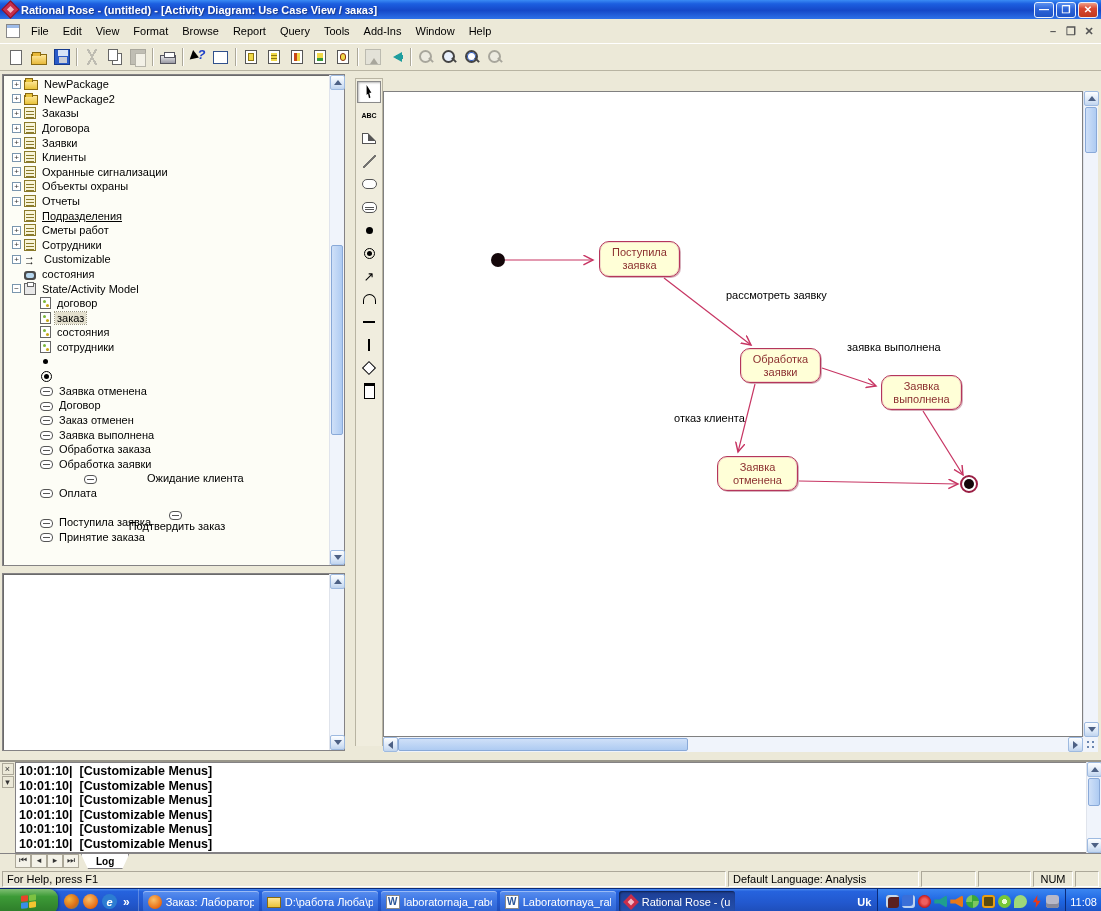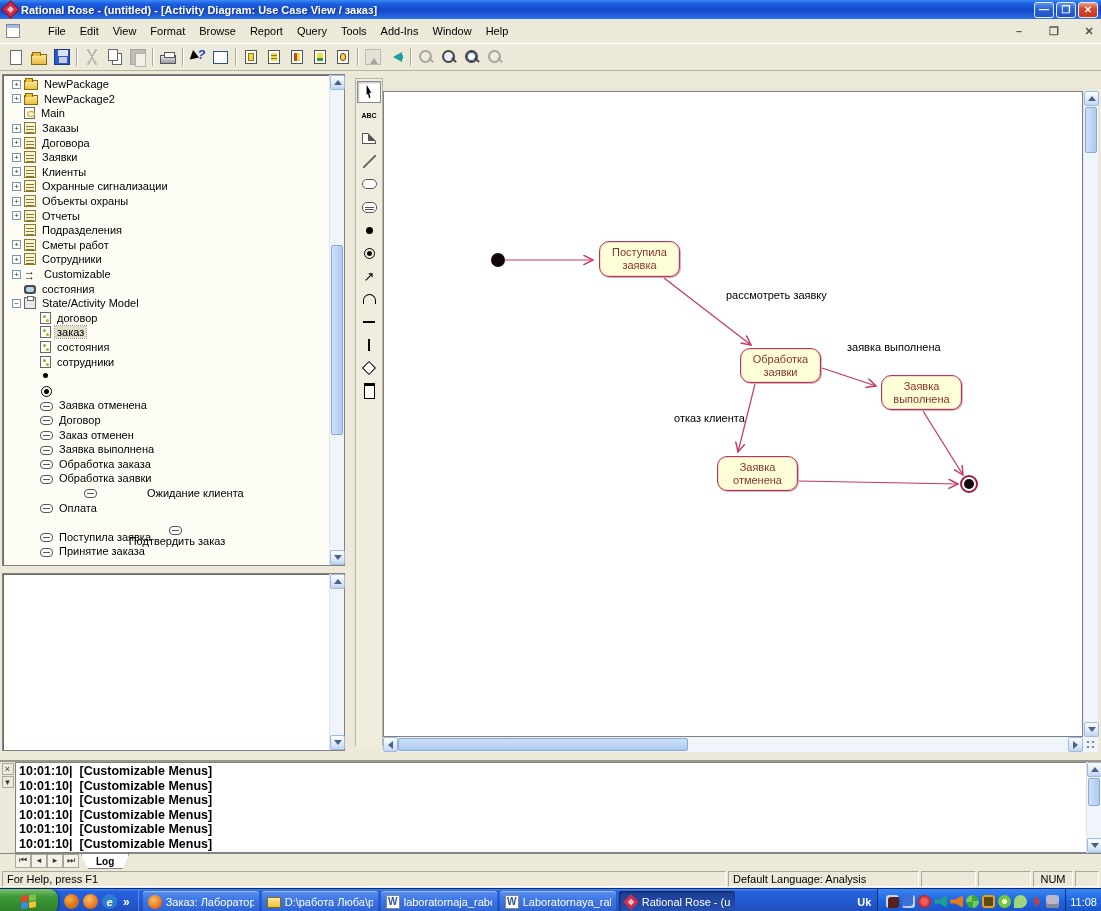--- a/index.html
+++ b/index.html
@@ -15,21 +15,21 @@
   .titlebar .app-ico::after{content:"";position:absolute;inset:3px;background:#F3B9C6;}
   .titlebar .ttext{flex:1;white-space:nowrap;overflow:hidden;text-shadow:1px 1px 1px #1B3C8C;}
   .winbtns{display:flex;gap:2px;}
   .wbtn{width:20px;height:16px;border-radius:3px;border:1px solid #E8F0FC;color:#fff;
     display:flex;align-items:center;justify-content:center;font-size:10px;font-weight:bold;
     background:linear-gradient(#5C91F0,#2B63D8 45%,#1F53C6);}
   .wbtn.close{background:linear-gradient(#F0A088,#D84730 40%,#C23A1E);}
 
   
   .menubar{height:22px;display:flex;align-items:center;background:#ECE9D8;padding:12px 2px;
-    border-bottom:1px solid #fff;gap:17px;}
+    border-bottom:1px solid #fff;}
   .mdi-ico{width:14px;height:14px;margin:0 4px;background:#fff;border:1px solid #888;
     box-shadow:inset 0 3px 0 #9DBBE8;flex:0 0 auto;}
   .menu-item{padding:3px 7px;cursor:default;}
   .menubar .mspacer{flex:1;}
   .childbtn{width:16px;height:14px;display:flex;align-items:center;justify-content:center;
     color:#555;font-size:11px;font-weight:bold;margin-right:2px;}
 
   
   .toolbar{height:27px;display:flex;align-items:center;background:#ECE9D8;padding:0 4px;
     border-bottom:1px solid #B8B4A2;}
@@ -347,25 +347,20 @@
             <span class="texp">+</span>
             <span class="tico ti-folder-icon"></span>
             <span class="tlabel">NewPackage</span>
           </div>
           <div class="trow" style="padding-left: 4px;">
             <span class="texp">+</span>
             <span class="tico ti-folder-icon"></span>
             <span class="tlabel">NewPackage2</span>
           </div>
           <div class="trow" style="padding-left: 4px;">
-            <span class="texp none"></span>
-            <span class="tico ti-usecase-diagram-icon"></span>
-            <span class="tlabel">Main</span>
-          </div>
-          <div class="trow" style="padding-left: 4px;">
             <span class="texp">+</span>
             <span class="tico ti-class-icon"></span>
             <span class="tlabel">Заказы</span>
           </div>
           <div class="trow" style="padding-left: 4px;">
             <span class="texp">+</span>
             <span class="tico ti-class-icon"></span>
             <span class="tlabel">Договора</span>
           </div>
           <div class="trow" style="padding-left: 4px;">
@@ -386,21 +381,21 @@
           <div class="trow" style="padding-left: 4px;">
             <span class="texp">+</span>
             <span class="tico ti-class-icon"></span>
             <span class="tlabel">Объекты охраны</span>
           </div>
           <div class="trow" style="padding-left: 4px;">
             <span class="texp">+</span>
             <span class="tico ti-class-icon"></span>
             <span class="tlabel">Отчеты</span>
           </div>
-          <div class="trow" style="padding-left: 4px;">
+          <div class="trow" style="padding-left: 4px; text-decoration: underline;">
             <span class="texp none"></span>
             <span class="tico ti-class-icon"></span>
             <span class="tlabel">Подразделения</span>
           </div>
           <div class="trow" style="padding-left: 4px;">
             <span class="texp">+</span>
             <span class="tico ti-class-icon"></span>
             <span class="tlabel">Сметы работ</span>
           </div>
           <div class="trow" style="padding-left: 4px;">

